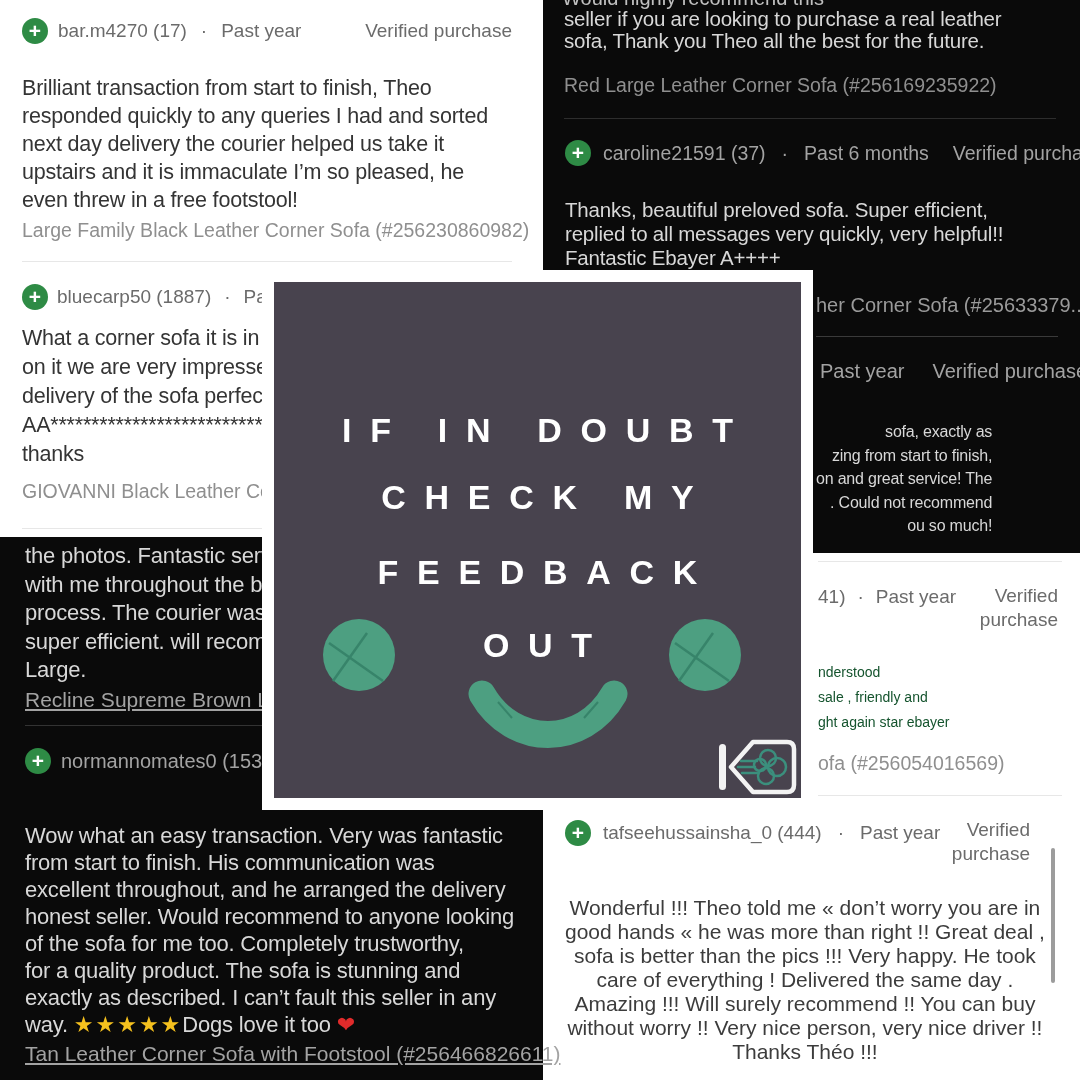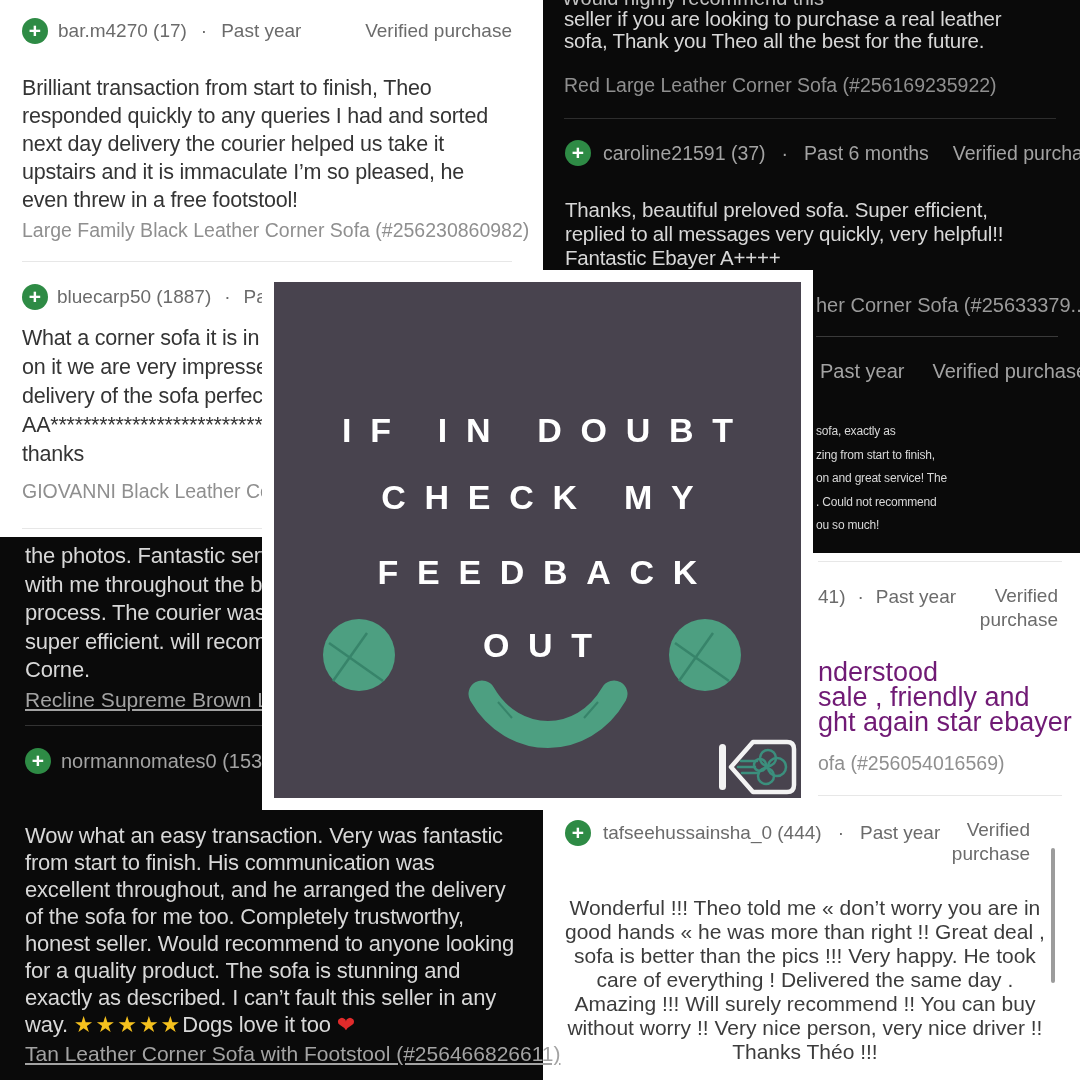--- a/index.html
+++ b/index.html
@@ -79,35 +79,35 @@
       <div>thanks</div>
     </div>
   <div class="abs item-w clip" style="left:22px;top:480px;width:252px;">GIOVANNI Black Leather Corne</div>
   <div class="abs divider-w" style="left:22px;top:528px;width:240px;"></div>
 
   <div class="abs lines body-b clip" style="left:25px;top:542px;width:250px;">
       <div>the photos. Fantastic serv</div>
       <div>with me throughout the bu</div>
       <div>process. The courier was c</div>
       <div>super efficient. will recomm</div>
-      <div>Corne.</div>
+      <div>Large.</div>
     </div>
   <div class="abs item-b underl clip" style="left:25px;top:688px;width:250px;">Recline Supreme Brown Leath</div>
   <div class="abs divider-b" style="left:25px;top:725px;width:238px;"></div>
 
   <div class="abs hrow clip" style="left:25px;top:748px;width:237px;">
     <span class="plus"></span>
     <span class="u-lgray">normannomates0 (1539)</span>
   </div>
   <div class="abs lines body-b" style="left:25px;top:822px;width:515px;line-height:27px;">
       <div>Wow what an easy transaction. Very was fantastic</div>
       <div>from start to finish. His communication was</div>
       <div>excellent throughout, and he arranged the delivery</div>
+      <div>honest seller. Would recommend to anyone looking</div>
       <div>of the sofa for me too. Completely trustworthy,</div>
-      <div>honest seller. Would recommend to anyone looking</div>
       <div>for a quality product. The sofa is stunning and</div>
       <div>exactly as described. I can’t fault this seller in any</div>
     </div>
   <div class="abs body-b" style="left:25px;top:1011px;white-space:nowrap;line-height:27px;">
     <span>way. </span><span class="stars">★★★★★</span><span>Dogs love it too </span><span class="heart">❤</span>
   </div>
   <div class="abs item-b underl" style="left:25px;top:1042px;">Tan Leather Corner Sofa with Footstool (#256466826611)</div>
 
   <div class="abs clip" style="left:562px;top:0;width:495px;height:9px;">
     <div style="margin-top:-13px;color:#c0c0c0;font-size:20px;font-weight:500;white-space:nowrap;">Would highly recommend this</div>
@@ -132,39 +132,39 @@
       <div>replied to all messages very quickly, very helpful!!</div>
       <div>Fantastic Ebayer A++++</div>
     </div>
   <div class="abs item-b" style="left:816px;top:294px;font-size:20px;color:#9a9a9a;">her Corner Sofa (#25633379...</div>
   <div class="abs divider-b" style="left:816px;top:336px;width:242px;background:#3a3a3a;"></div>
 
   <div class="abs hrow" style="left:820px;top:360px;gap:28px;">
     <span class="u-lgray" style="font-size:20px;">Past year</span>
     <span class="u-lgray" style="font-size:20px;">Verified purchase</span>
   </div>
-  <div class="abs lines body-b" style="left:816px;top:420px;font-size:12px;line-height:23.5px;">
+  <div class="abs lines body-b" style="left:816px;top:420px;font-size:16px;line-height:23.5px;text-align:right;">
       <div>sofa, exactly as</div>
       <div>zing from start to finish,</div>
       <div>on and great service! The</div>
       <div>. Could not recommend</div>
       <div>ou so much!</div>
     </div>
 
   <div class="abs divider-w" style="left:818px;top:561px;width:244px;"></div>
   <div class="abs hrow" style="left:818px;top:586px;gap:8px;">
     <span class="u-gray">41)</span>
     <span class="u-gray dot">·</span>
     <span class="u-gray">Past year</span>
   </div>
   <div class="abs" style="right:22px;top:584px;text-align:right;color:#6b6b6b;font-size:19px;line-height:24px;">
     <div>Verified</div>
     <div>purchase</div>
   </div>
-  <div class="abs lines" style="left:818px;top:660px;color:#701a75;font-size:27px;line-height:25px;font-weight:500;">
+  <div class="abs lines" style="left:818px;top:660px;color:#14532d;font-size:14px;line-height:25px;font-weight:500;">
       <div>nderstood</div>
       <div>sale , friendly and</div>
       <div>ght again star ebayer</div>
     </div>
   <div class="abs item-w" style="left:818px;top:752px;">ofa (#256054016569)</div>
   <div class="abs divider-w" style="left:818px;top:795px;width:244px;"></div>
 
   <div class="abs hrow" style="left:565px;top:820px;gap:12px;justify-content:center;">
     <span class="plus"></span>
     <span class="u-gray">tafseehussainsha_0 (444)</span>

